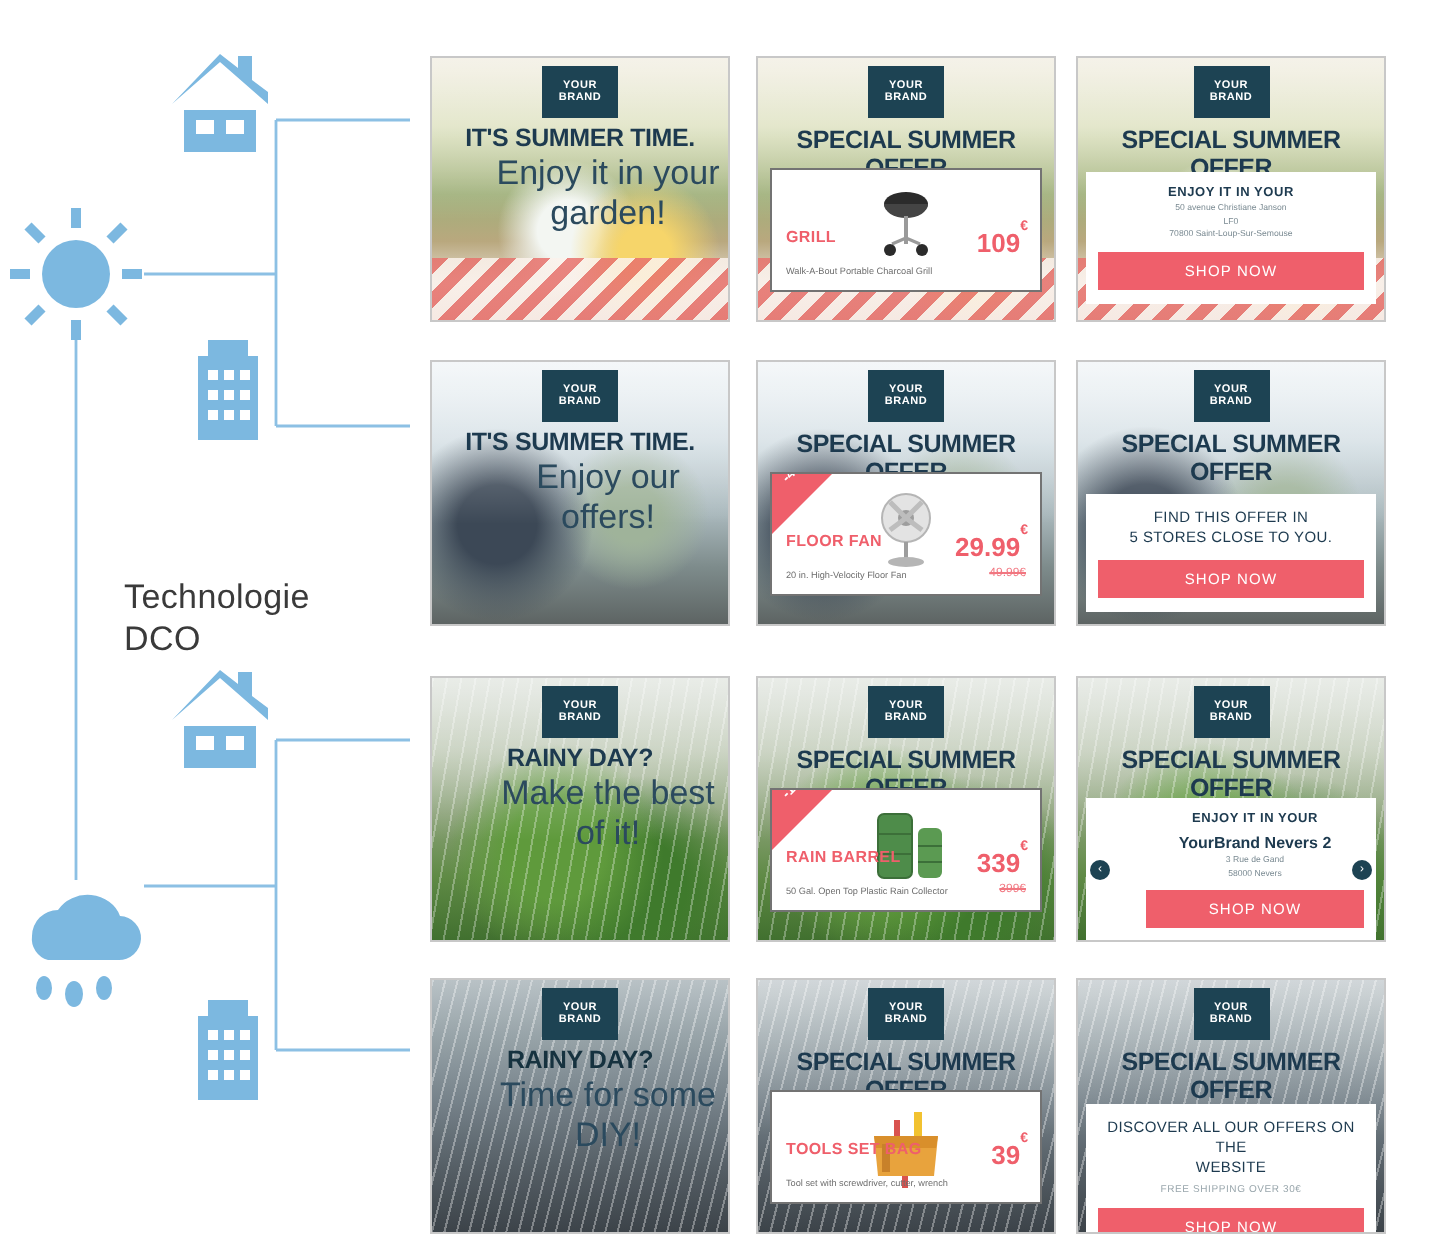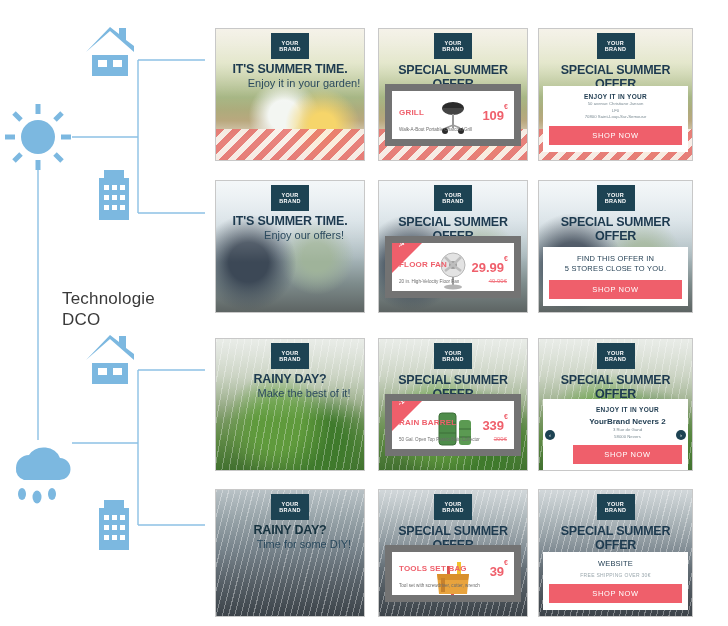--- a/index.html
+++ b/index.html
@@ -98,30 +98,30 @@
     color:#ffffff;font-size:5.5px;line-height:6px;font-weight:bold;
     text-align:center;letter-spacing:.3px;
   }
 
   
   .headline{
     position:absolute;left:0;right:0;top:33px;z-index:4;text-align:center;
     color:#1d3a4f;
   }
   .headline .l1{font-size:12.5px;font-weight:bold;letter-spacing:-.2px;}
-  .headline .l2{font-size:11px;margin-top:1px;color:#2b4a5e;margin-left:28px;}
+  .headline .l2{font-size:17px;margin-top:1px;color:#2b4a5e;margin-left:28px;}
   .offer-title{
     position:absolute;left:0;right:0;top:34px;z-index:4;text-align:center;
     color:#1d3a4f;font-size:12.5px;font-weight:bold;letter-spacing:-.25px;
   }
 
   
   .prod-card{
     position:absolute;left:6px;right:6px;top:55px;bottom:14px;
-    background:#ffffff;border:7px solid #737373;z-index:4;overflow:hidden;
+    background:#ffffff;border:1px solid #737373;z-index:4;overflow:hidden;
   }
   .ribbon{
     position:absolute;left:0;top:0;width:0;height:0;
     border-top:30px solid #ef5f6b;border-right:30px solid transparent;
     z-index:6;
   }
   .ribbon-text{
     position:absolute;left:2px;top:3px;z-index:7;
     color:#fff;font-size:7px;font-weight:bold;transform:rotate(-45deg);
     transform-origin:left top;padding-left:3px;
@@ -468,20 +468,21 @@
       </div>
 
       <div class="banner c3">
         <div class="bg bg-rain"></div>
         <div class="veil" style="background:linear-gradient(180deg,rgba(255,255,255,.35),rgba(255,255,255,0));"></div>
         <div class="brand">
           <span><span>YOUR</span><br><span>BRAND</span></span>
         </div>
         <div class="offer-title">SPECIAL SUMMER OFFER</div>
         <div class="info-card" style="top:62px;">
+          <div class="info-line">DISCOVER ALL OUR OFFERS ON THE</div>
           <div class="info-line">WEBSITE</div>
           <div class="info-sub">FREE SHIPPING OVER 30€</div>
           <div class="cta">SHOP NOW</div>
         </div>
       </div>
     </div>
 
   </div>
 </div>
 

